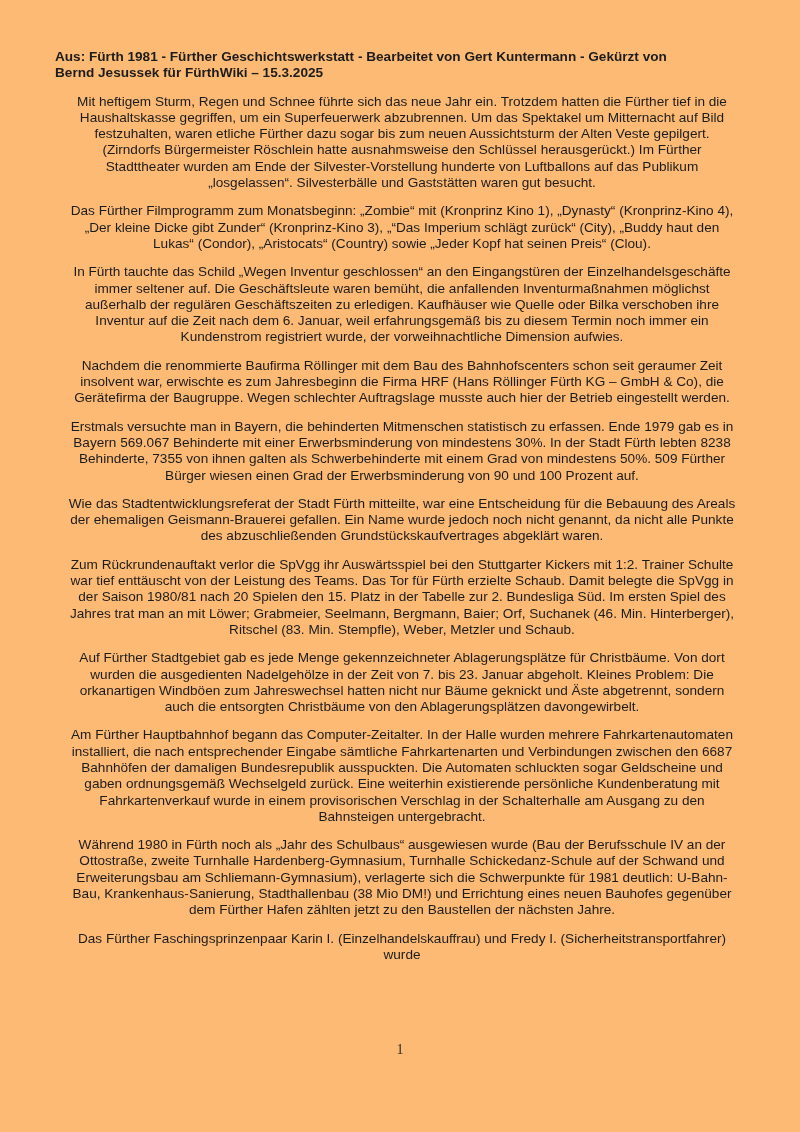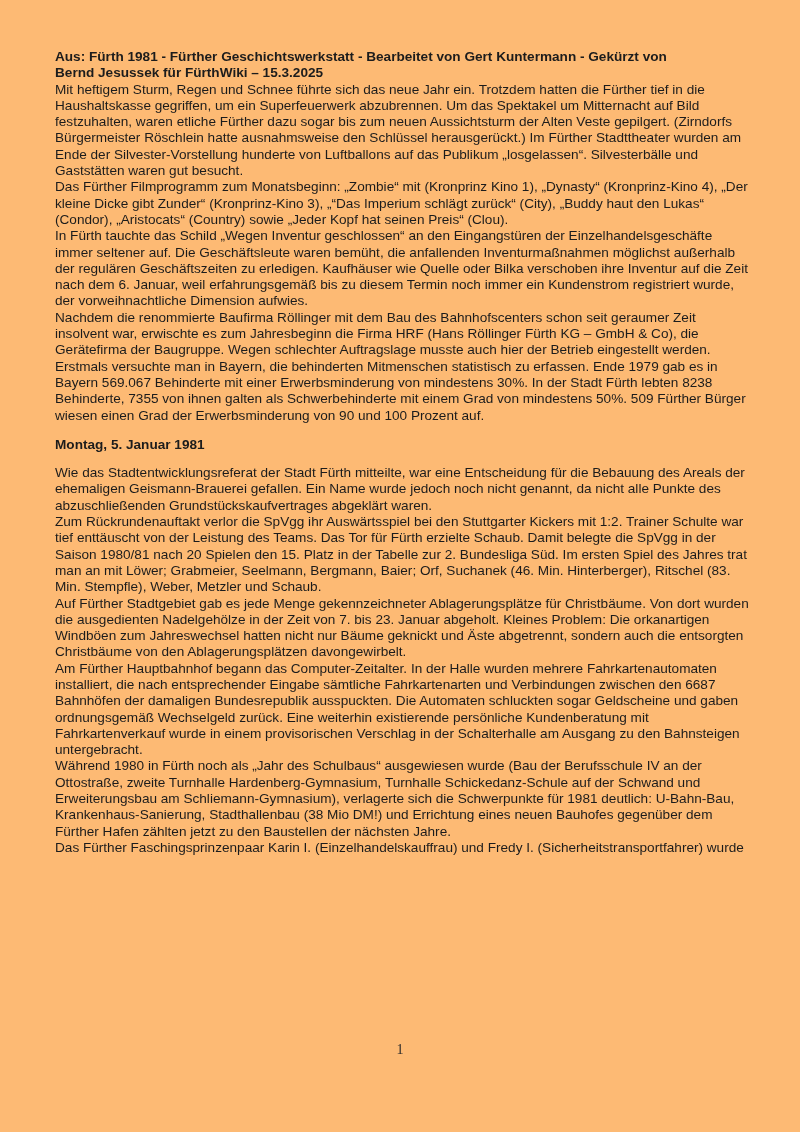--- a/index.html
+++ b/index.html
@@ -32,22 +32,22 @@
     font-weight: bold;
     margin: 0;
   }
   .section-heading {
     font-weight: bold;
     margin: 13px 0 12px 0;
     font-size: 13.6px;
     line-height: 16.3px;
   }
   .paragraph {
-    margin: 0;
-    text-align: left;
+    margin: 12px;
+    text-align: center;
   }
   .page-number {
     position: absolute;
     top: 1042px;
     left: 0;
     right: 0;
     text-align: center;
     font-family: "Liberation Serif", "DejaVu Serif", serif;
     font-size: 14px;
     color: #2a2a2a;
@@ -69,21 +69,20 @@
       <p class="paragraph">Das Fürther Filmprogramm zum Monatsbeginn: „Zombie“ mit (Kronprinz Kino 1), „Dynasty“ (Kronprinz-Kino 4), „Der kleine Dicke gibt Zunder“ (Kronprinz-Kino 3), „“Das Imperium schlägt zurück“ (City), „Buddy haut den Lukas“ (Condor), „Aristocats“ (Country) sowie „Jeder Kopf hat seinen Preis“ (Clou).</p>
     </div>
 
     <div class="section">
       <p class="paragraph">In Fürth tauchte das Schild „Wegen Inventur geschlossen“ an den Eingangstüren der Einzelhandelsgeschäfte immer seltener auf. Die Geschäftsleute waren bemüht, die anfallenden Inventurmaßnahmen möglichst außerhalb der regulären Geschäftszeiten zu erledigen. Kaufhäuser wie Quelle oder Bilka verschoben ihre Inventur auf die Zeit nach dem 6. Januar, weil erfahrungsgemäß bis zu diesem Termin noch immer ein Kundenstrom registriert wurde, der vorweihnachtliche Dimension aufwies.</p>
       <p class="paragraph">Nachdem die renommierte Baufirma Röllinger mit dem Bau des Bahnhofscenters schon seit geraumer Zeit insolvent war, erwischte es zum Jahresbeginn die Firma HRF (Hans Röllinger Fürth KG – GmbH &amp; Co), die Gerätefirma der Baugruppe. Wegen schlechter Auftragslage musste auch hier der Betrieb eingestellt werden.</p>
       <p class="paragraph">Erstmals versuchte man in Bayern, die behinderten Mitmenschen statistisch zu erfassen. Ende 1979 gab es in Bayern 569.067 Behinderte mit einer Erwerbsminderung von mindestens 30%. In der Stadt Fürth lebten 8238 Behinderte, 7355 von ihnen galten als Schwerbehinderte mit einem Grad von mindestens 50%. 509 Fürther Bürger wiesen einen Grad der Erwerbsminderung von 90 und 100 Prozent auf.</p>
     </div>
 
     <div class="section">
-      <div class="section-heading">Montag, 5. Januar 1981</div>
       <p class="paragraph">Wie das Stadtentwicklungsreferat der Stadt Fürth mitteilte, war eine Entscheidung für die Bebauung des Areals der ehemaligen Geismann-Brauerei gefallen. Ein Name wurde jedoch noch nicht genannt, da nicht alle Punkte des abzuschließenden Grundstückskaufvertrages abgeklärt waren.</p>
       <p class="paragraph">Zum Rückrundenauftakt verlor die SpVgg ihr Auswärtsspiel bei den Stuttgarter Kickers mit 1:2. Trainer Schulte war tief enttäuscht von der Leistung des Teams. Das Tor für Fürth erzielte Schaub. Damit belegte die SpVgg in der Saison 1980/81 nach 20 Spielen den 15. Platz in der Tabelle zur 2. Bundesliga Süd. Im ersten Spiel des Jahres trat man an mit Löwer; Grabmeier, Seelmann, Bergmann, Baier; Orf, Suchanek (46. Min. Hinterberger), Ritschel (83. Min. Stempfle), Weber, Metzler und Schaub.</p>
     </div>
 
     <div class="section">
       <p class="paragraph">Auf Fürther Stadtgebiet gab es jede Menge gekennzeichneter Ablagerungsplätze für Christbäume. Von dort wurden die ausgedienten Nadelgehölze in der Zeit von 7. bis 23. Januar abgeholt. Kleines Problem: Die orkanartigen Windböen zum Jahreswechsel hatten nicht nur Bäume geknickt und Äste abgetrennt, sondern auch die entsorgten Christbäume von den Ablagerungsplätzen davongewirbelt.</p>
       <p class="paragraph">Am Fürther Hauptbahnhof begann das Computer-Zeitalter. In der Halle wurden mehrere Fahrkartenautomaten installiert, die nach entsprechender Eingabe sämtliche Fahrkartenarten und Verbindungen zwischen den 6687 Bahnhöfen der damaligen Bundesrepublik ausspuckten. Die Automaten schluckten sogar Geldscheine und gaben ordnungsgemäß Wechselgeld zurück. Eine weiterhin existierende persönliche Kundenberatung mit Fahrkartenverkauf wurde in einem provisorischen Verschlag in der Schalterhalle am Ausgang zu den Bahnsteigen untergebracht.</p>
     </div>
 
     <div class="section">

